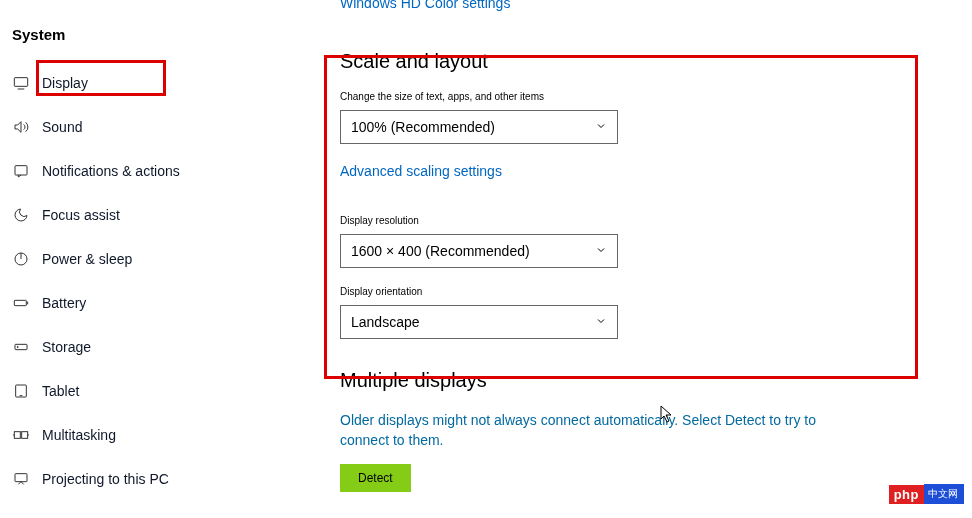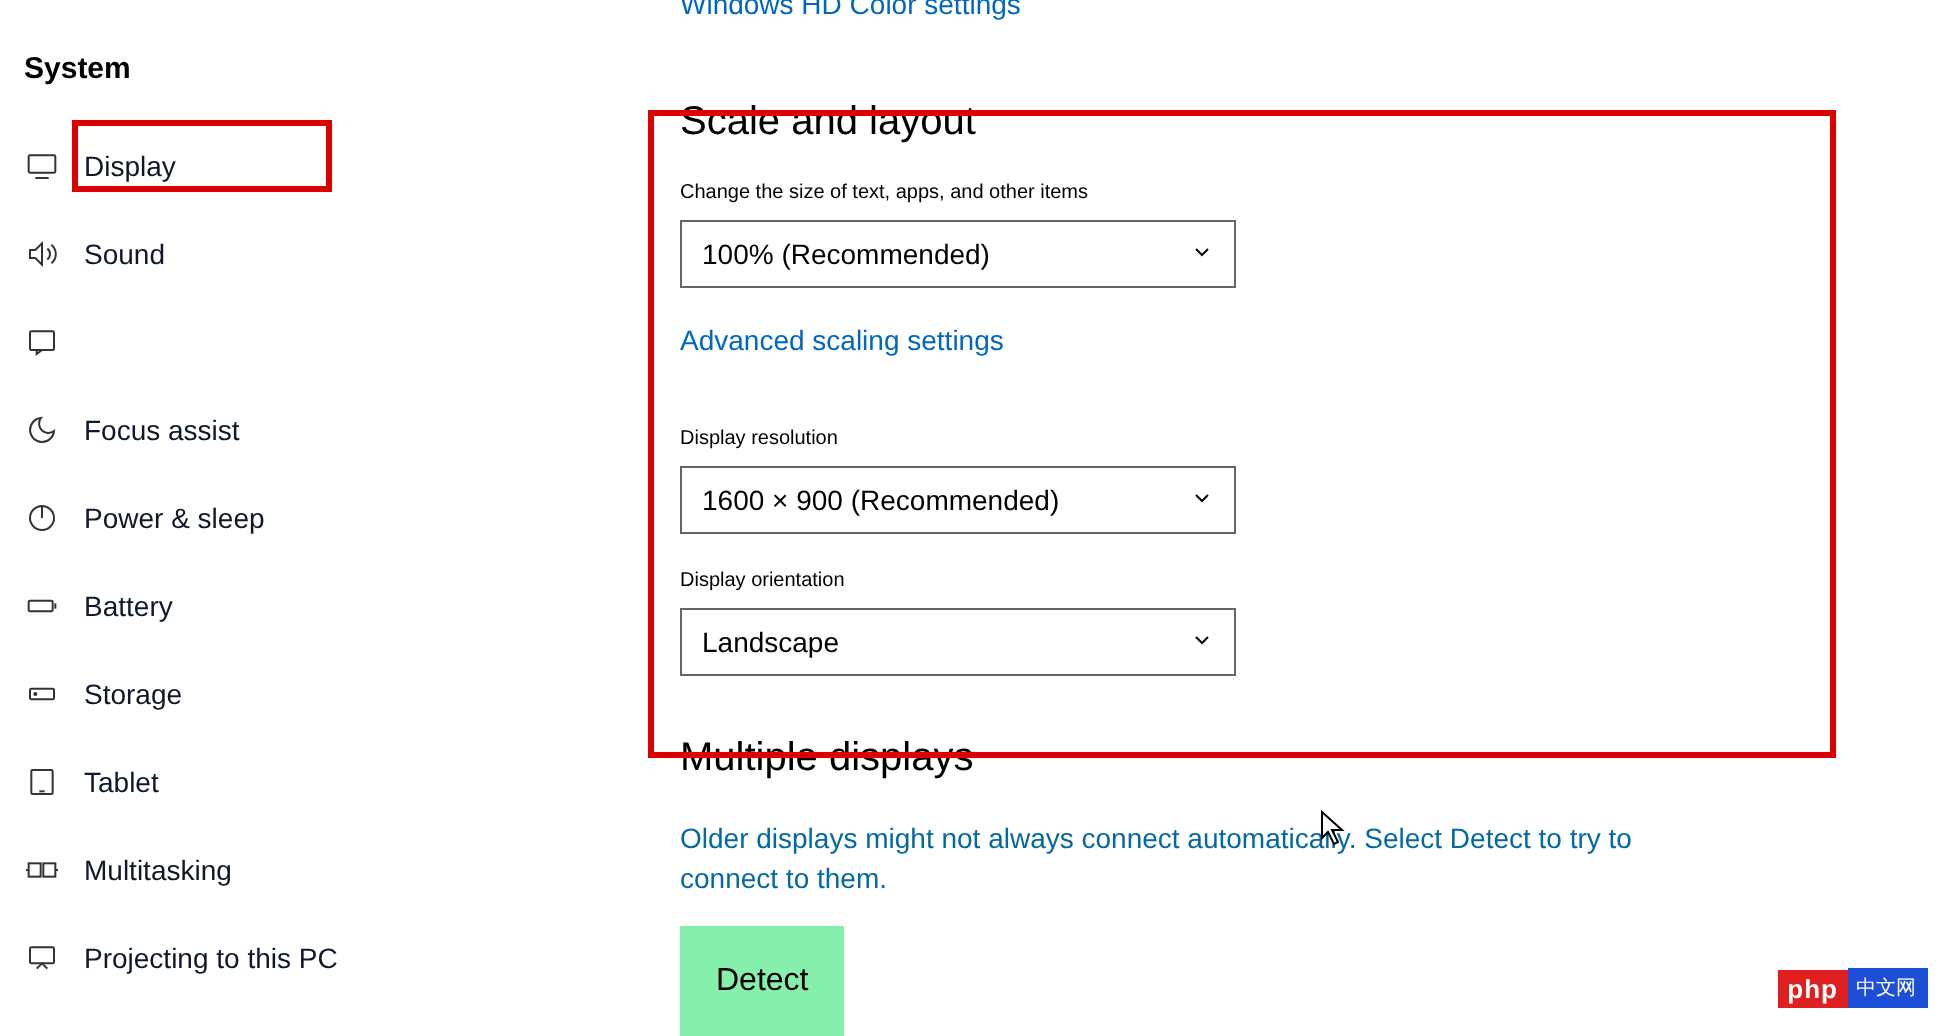--- a/index.html
+++ b/index.html
@@ -107,24 +107,24 @@
       margin-bottom: 18px;
     }
     .desc-text {
       font-size: 14px;
       color: #0369a1;
       max-width: 520px;
       line-height: 20px;
       margin-bottom: 14px;
     }
     .button-gray {
-      background: #86efac;
+      background: #84cc16;
       border: none;
-      padding: 19px 18px;
-      font-size: 16px;
+      padding: 7px 18px;
+      font-size: 12px;
       cursor: pointer;
     }
     .cursor-arrow {
       position: absolute;
       left: 660px;
       top: 405px;
       pointer-events: none;
     }
     .cursor-arrow svg { width: 14px; height: 18px; }
     .watermark {
@@ -179,20 +179,21 @@
       <span>Sound</span>
     </div>
 
     <div class="sidebar-item">
       <span class="icon">
         <svg viewBox="0 0 24 24" fill="none" stroke="currentColor" stroke-width="1.5">
             <rect x="3" y="4" width="18" height="14" rx="1"></rect>
             <polyline points="8,18 8,21 12,18"></polyline>
           </svg>
       </span>
+      <span>Notifications &amp; actions</span>
     </div>
 
     <div class="sidebar-item">
       <span class="icon">
         <svg viewBox="0 0 24 24" fill="none" stroke="currentColor" stroke-width="1.5">
             <path d="M21 12.8A9 9 0 1 1 11.2 3a7 7 0 0 0 9.8 9.8z"></path>
           </svg>
       </span>
       <span>Focus assist</span>
     </div>
@@ -275,21 +276,21 @@
             <polyline points="6,9 12,15 18,9"></polyline>
           </svg>
       </span>
     </div>
 
     <span class="link" style="margin-bottom:18px;">Advanced scaling settings</span>
     <div style="height:18px"></div>
 
     <div class="field-label">Display resolution</div>
     <div class="dropdown">
-      <span>1600 × 900 (Recommended)</span>
+      <span>1600 × 400 (Recommended)</span>
       <span>
         <svg viewBox="0 0 24 24" fill="none" stroke="currentColor" stroke-width="2">
             <polyline points="6,9 12,15 18,9"></polyline>
           </svg>
       </span>
     </div>
 
     <div class="field-label">Display orientation</div>
     <div class="dropdown">
       <span>Landscape</span>

